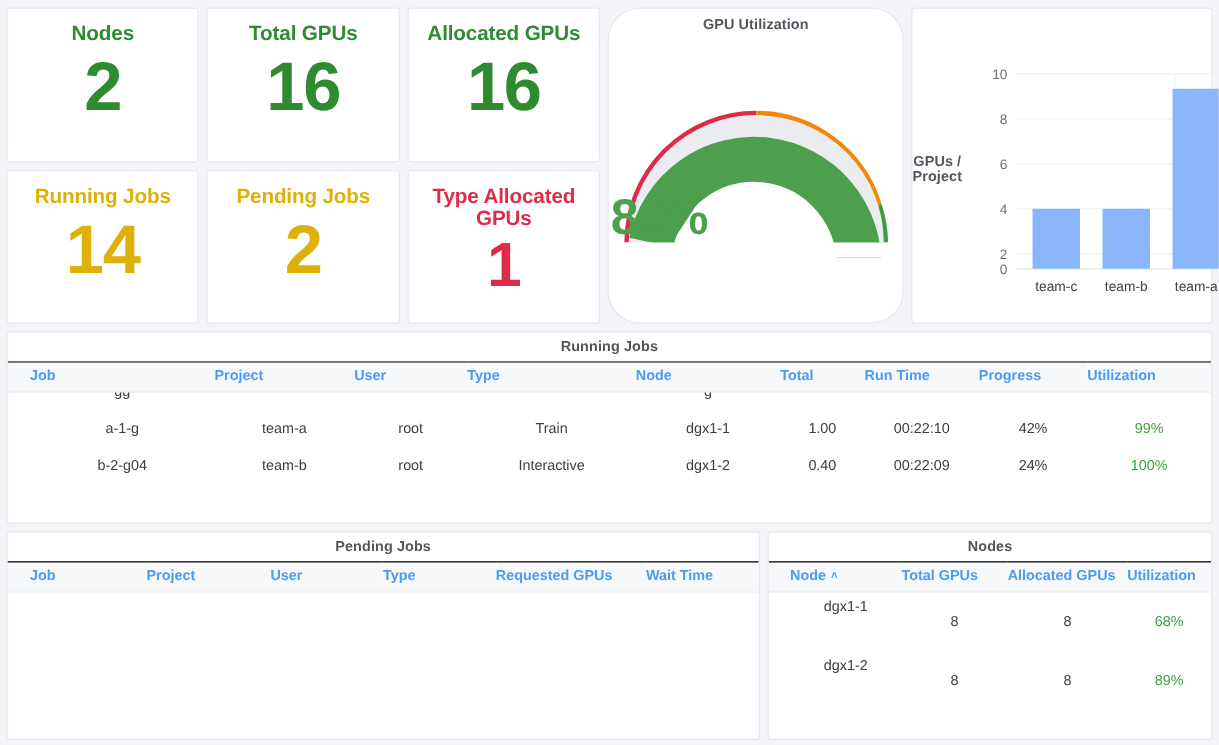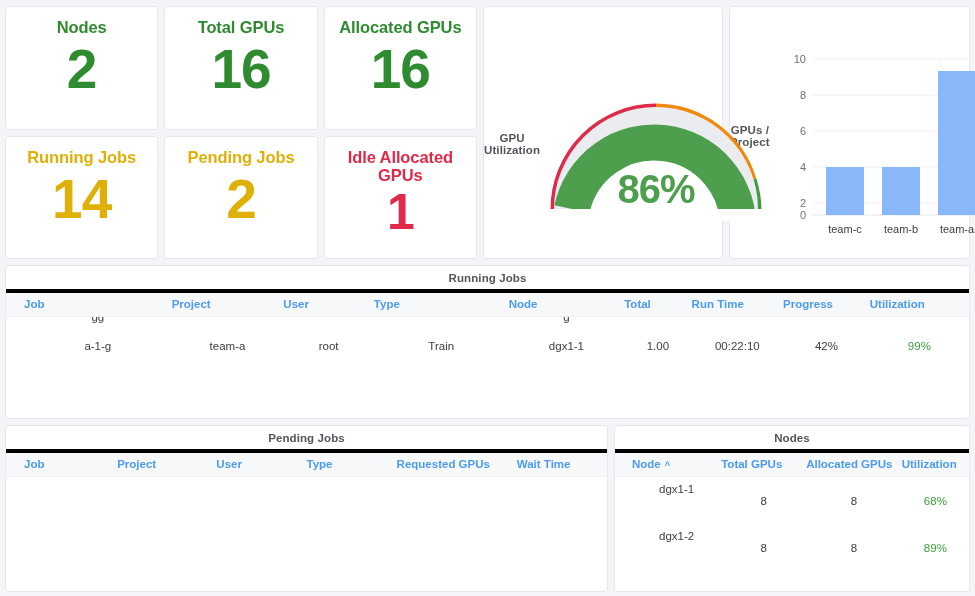--- a/index.html
+++ b/index.html
@@ -73,44 +73,44 @@
   .stat-card.tall-title .stat-value { margin-top: 2px; font-size: 50px; }
 
   .green { color: #2f8b2f; }
   .yellow { color: #dfb007; }
   .red { color: #e02a49; }
 
   
   .gauge-panel {
     width: 240px;
     display: flex;
-    flex-direction: row;
+    flex-direction: column;
     align-items: center;
-    padding-top: 23px;
+    padding-top: 7px;
+    border-radius: 26px;
   }
   .panel-title {
     font-size: 11.5px;
     color: #52565c;
     font-weight: 600;
     text-align: center;
     letter-spacing: 0.1px;
   }
   .gauge-wrap {
     position: relative;
     width: 232px;
     height: 206px;
     display: flex;
     align-items: flex-start;
     justify-content: center;
   }
   .gauge-value {
     position: absolute;
     left: 0; right: 0;
     top: 126px;
-    text-align: center;
     font-size: 40px;
     font-weight: bold;
     color: #4d9e4d;
     letter-spacing: -1px;
   }
 
   
   .bar-panel {
     width: 241px;
     display: flex;
@@ -133,21 +133,21 @@
     border-collapse: collapse;
     table-layout: fixed;
   }
   thead th {
     background: #f7f8fa;
     color: #4b9bf0;
     font-size: 11.5px;
     font-weight: bold;
     text-align: left;
     padding: 5px 0 6px 0;
-    border-top: 4px solid #000000;
+    border-top: 1px solid #000000;
     border-bottom: 1px solid #edeff2;
     white-space: nowrap;
   }
   tbody td {
     font-size: 11.5px;
     color: #3c4043;
     padding: 0;
     height: 30px;
     vertical-align: middle;
     white-space: nowrap;
@@ -221,21 +221,21 @@
       <div class="stats-row">
         <div class="stat-card">
           <div class="stat-title yellow">Running Jobs</div>
           <div class="stat-value yellow">14</div>
         </div>
         <div class="stat-card">
           <div class="stat-title yellow">Pending Jobs</div>
           <div class="stat-value yellow">2</div>
         </div>
         <div class="stat-card tall-title">
-          <div class="stat-title red">Idle Allocated GPUs</div>
+          <div class="stat-title red">Type Allocated GPUs</div>
           <div class="stat-value red">1</div>
         </div>
       </div>
     </div>
 
     <div class="panel gauge-panel">
       <div class="panel-title">GPU Utilization</div>
       <div class="gauge-wrap">
         <svg width="232" height="180" viewBox="0 0 232 180">
 
@@ -329,20 +329,31 @@
             <td style="padding-left:18px">a-1-g</td>
             <td>team-a</td>
             <td>root</td>
             <td>Train</td>
             <td>dgx1-1</td>
             <td>1.00</td>
             <td>00:22:10</td>
             <td>42%</td>
             <td class="util">99%</td>
           </tr>
+          <tr>
+            <td style="padding-left:18px">b-2-g04</td>
+            <td>team-b</td>
+            <td>root</td>
+            <td>Interactive</td>
+            <td>dgx1-2</td>
+            <td>0.40</td>
+            <td>00:22:09</td>
+            <td>24%</td>
+            <td class="util">100%</td>
+          </tr>
         </tbody>
       </table>
     </div>
   </div>
 
   <div class="row-bottom">
 
     <div class="panel table-panel pending-panel">
       <div class="panel-title">Pending Jobs</div>
       <table>

